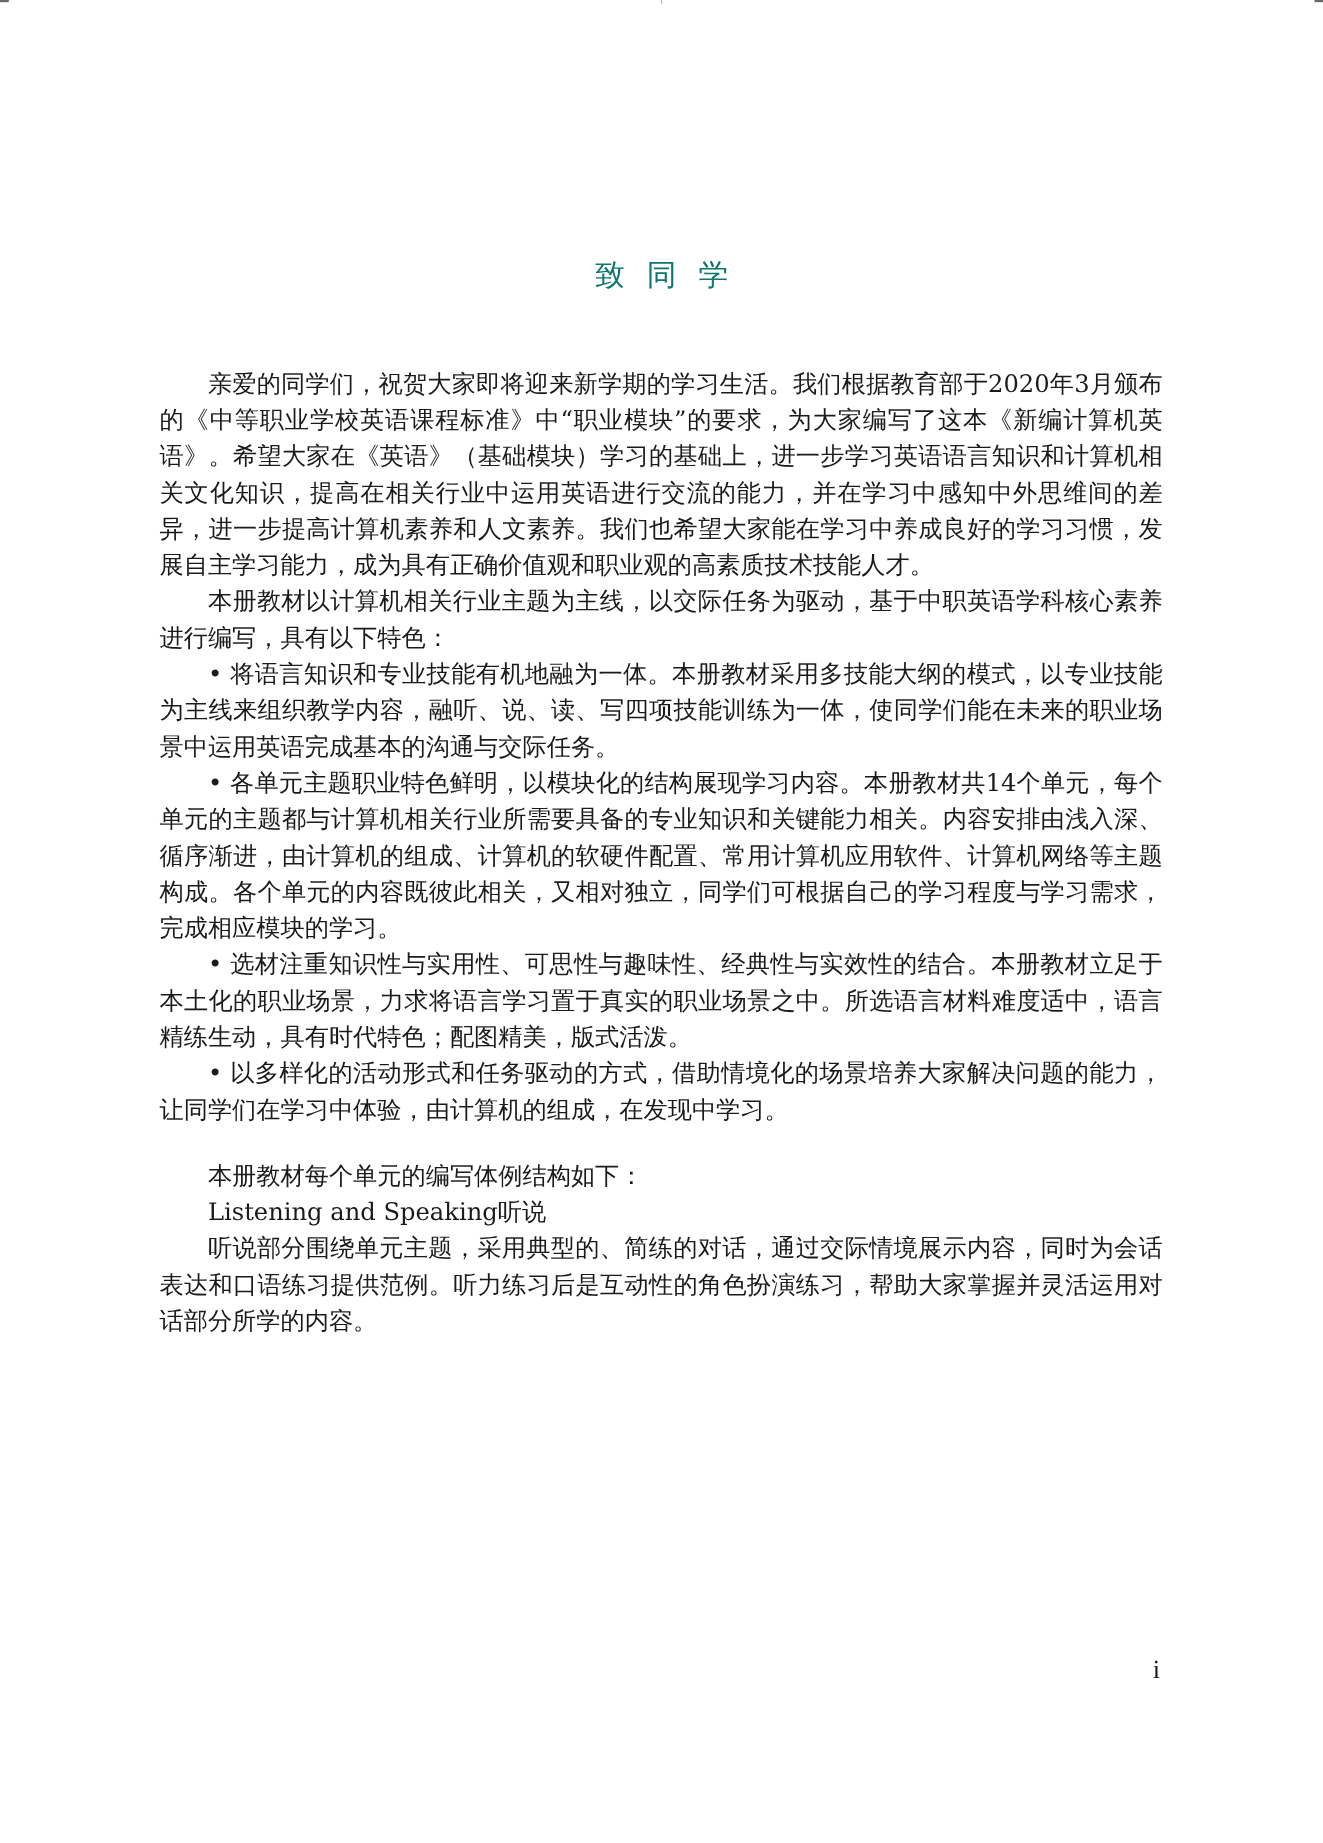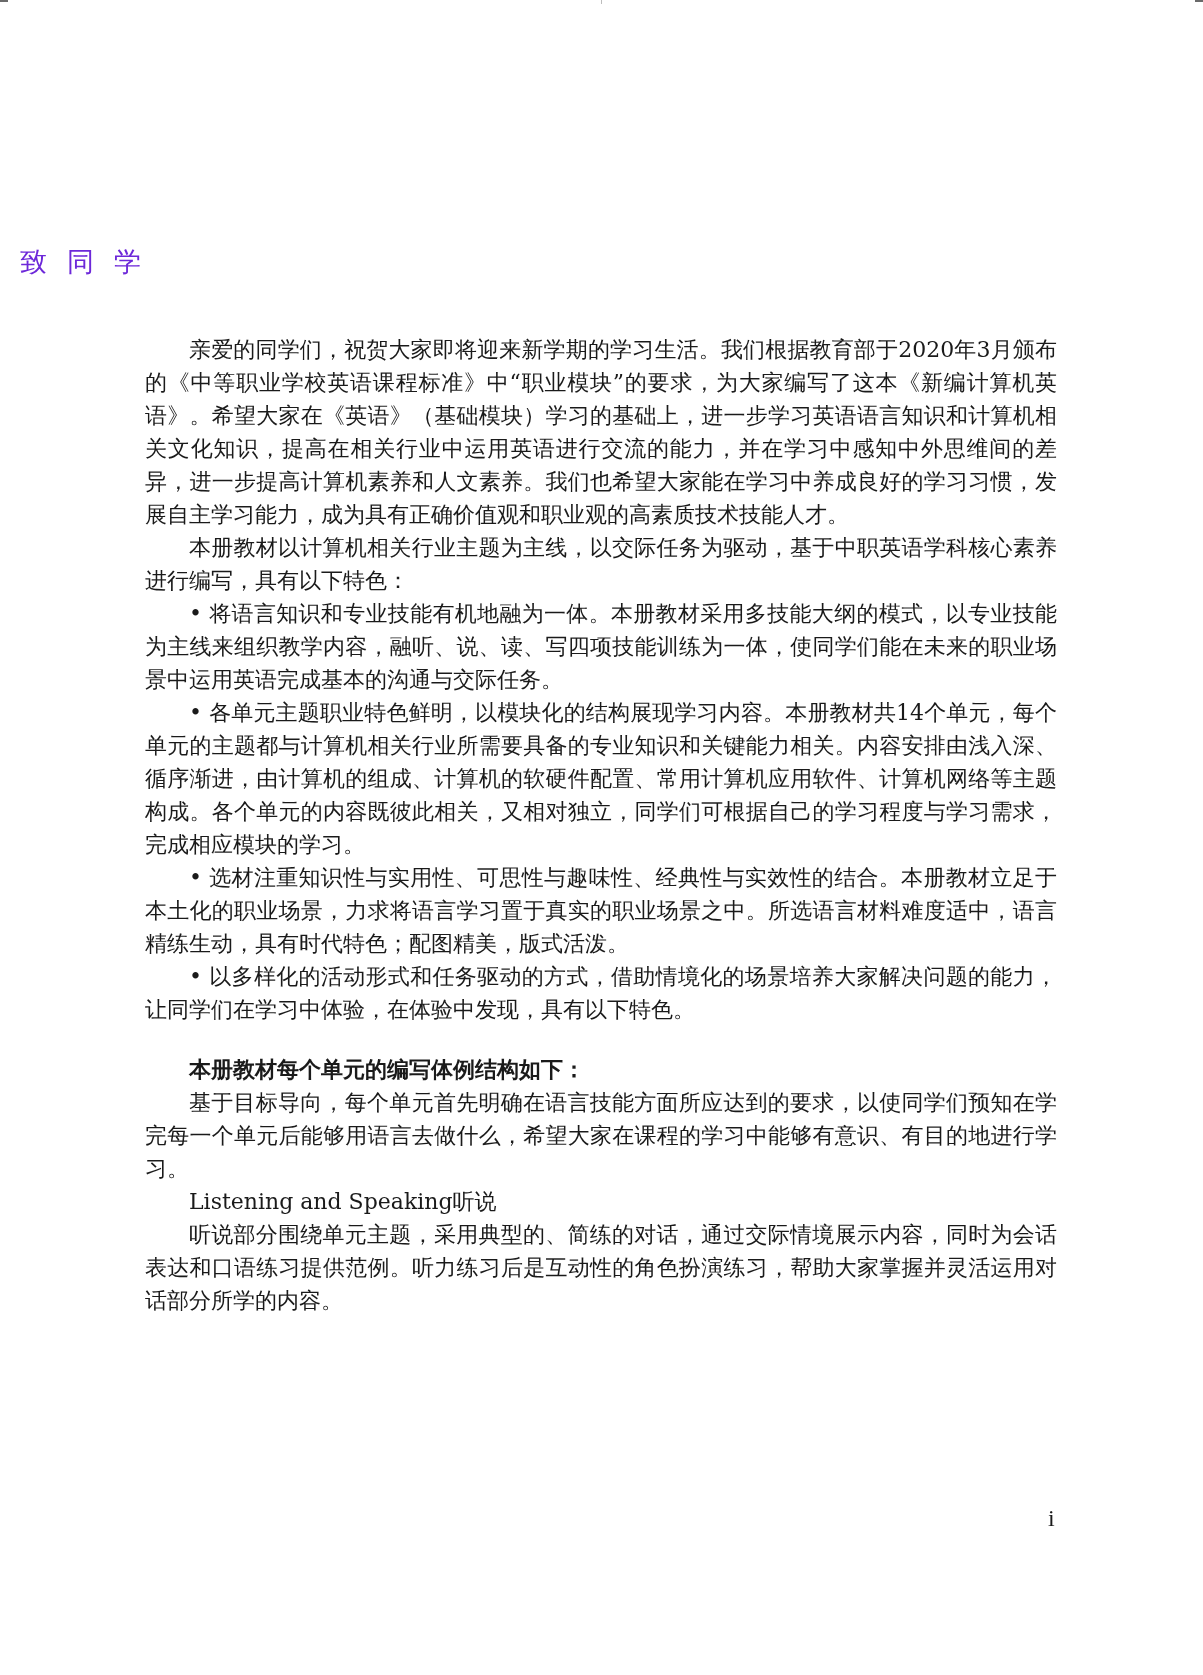--- a/index.html
+++ b/index.html
@@ -25,49 +25,48 @@
     .crop-center {
       position: absolute;
       top: 0;
       left: 601px;
       width: 1px;
       height: 4px;
       background: #bdbdbd;
     }
     .page-title {
       position: absolute;
-      top: 244px;
+      top: 232px;
       left: 0;
       width: 1203px;
-      text-align: left;
+      text-align: center;
       font-family: "DejaVu Sans", sans-serif;
       font-size: 27px;
       letter-spacing: 20px;
       text-indent: 20px;
-      color: #6d28d9;
+      color: #0f766e;
       margin: 0;
       font-weight: normal;
     }
     .body-text {
       position: absolute;
       left: 145px;
       top: 333px;
       width: 912px;
       font-family: "DejaVu Serif", serif;
       font-size: 22px;
       line-height: 33px;
     }
     .body-text p {
       margin: 0;
       text-indent: 2em;
       text-align: justify;
     }
     .body-text p.gap-before {
       margin-top: 27px;
-      font-weight: bold;
     }
     .page-number {
       position: absolute;
       left: 1048px;
       top: 1505px;
       font-family: "Liberation Serif", serif;
       font-size: 24px;
       color: #1a1a1a;
     }
   </style>
@@ -80,24 +79,23 @@
 
 <h1 class="page-title">致同学</h1>
 
 <div class="body-text">
   <p>亲爱的同学们，祝贺大家即将迎来新学期的学习生活。我们根据教育部于2020年3月颁布的《中等职业学校英语课程标准》中“职业模块”的要求，为大家编写了这本《新编计算机英语》。希望大家在《英语》（基础模块）学习的基础上，进一步学习英语语言知识和计算机相关文化知识，提高在相关行业中运用英语进行交流的能力，并在学习中感知中外思维间的差异，进一步提高计算机素养和人文素养。我们也希望大家能在学习中养成良好的学习习惯，发展自主学习能力，成为具有正确价值观和职业观的高素质技术技能人才。</p>
   <p>本册教材以计算机相关行业主题为主线，以交际任务为驱动，基于中职英语学科核心素养进行编写，具有以下特色：</p>
 
   <p>• 将语言知识和专业技能有机地融为一体。本册教材采用多技能大纲的模式，以专业技能为主线来组织教学内容，融听、说、读、写四项技能训练为一体，使同学们能在未来的职业场景中运用英语完成基本的沟通与交际任务。</p>
   <p>• 各单元主题职业特色鲜明，以模块化的结构展现学习内容。本册教材共14个单元，每个单元的主题都与计算机相关行业所需要具备的专业知识和关键能力相关。内容安排由浅入深、循序渐进，由计算机的组成、计算机的软硬件配置、常用计算机应用软件、计算机网络等主题构成。各个单元的内容既彼此相关，又相对独立，同学们可根据自己的学习程度与学习需求，完成相应模块的学习。</p>
   <p>• 选材注重知识性与实用性、可思性与趣味性、经典性与实效性的结合。本册教材立足于本土化的职业场景，力求将语言学习置于真实的职业场景之中。所选语言材料难度适中，语言精练生动，具有时代特色；配图精美，版式活泼。</p>
-  <p>• 以多样化的活动形式和任务驱动的方式，借助情境化的场景培养大家解决问题的能力，让同学们在学习中体验，在体验中发现，具有以下特色。</p>
+  <p>• 以多样化的活动形式和任务驱动的方式，借助情境化的场景培养大家解决问题的能力，让同学们在学习中体验，由计算机的组成，在发现中学习。</p>
 
   <p class="gap-before">本册教材每个单元的编写体例结构如下：</p>
 
-  <p>基于目标导向，每个单元首先明确在语言技能方面所应达到的要求，以使同学们预知在学完每一个单元后能够用语言去做什么，希望大家在课程的学习中能够有意识、有目的地进行学习。</p>
 
 
   <p>Listening and Speaking听说</p>
   <p>听说部分围绕单元主题，采用典型的、简练的对话，通过交际情境展示内容，同时为会话表达和口语练习提供范例。听力练习后是互动性的角色扮演练习，帮助大家掌握并灵活运用对话部分所学的内容。</p>
 </div>
 
 <div class="page-number">i</div>
 
 </body></html>

